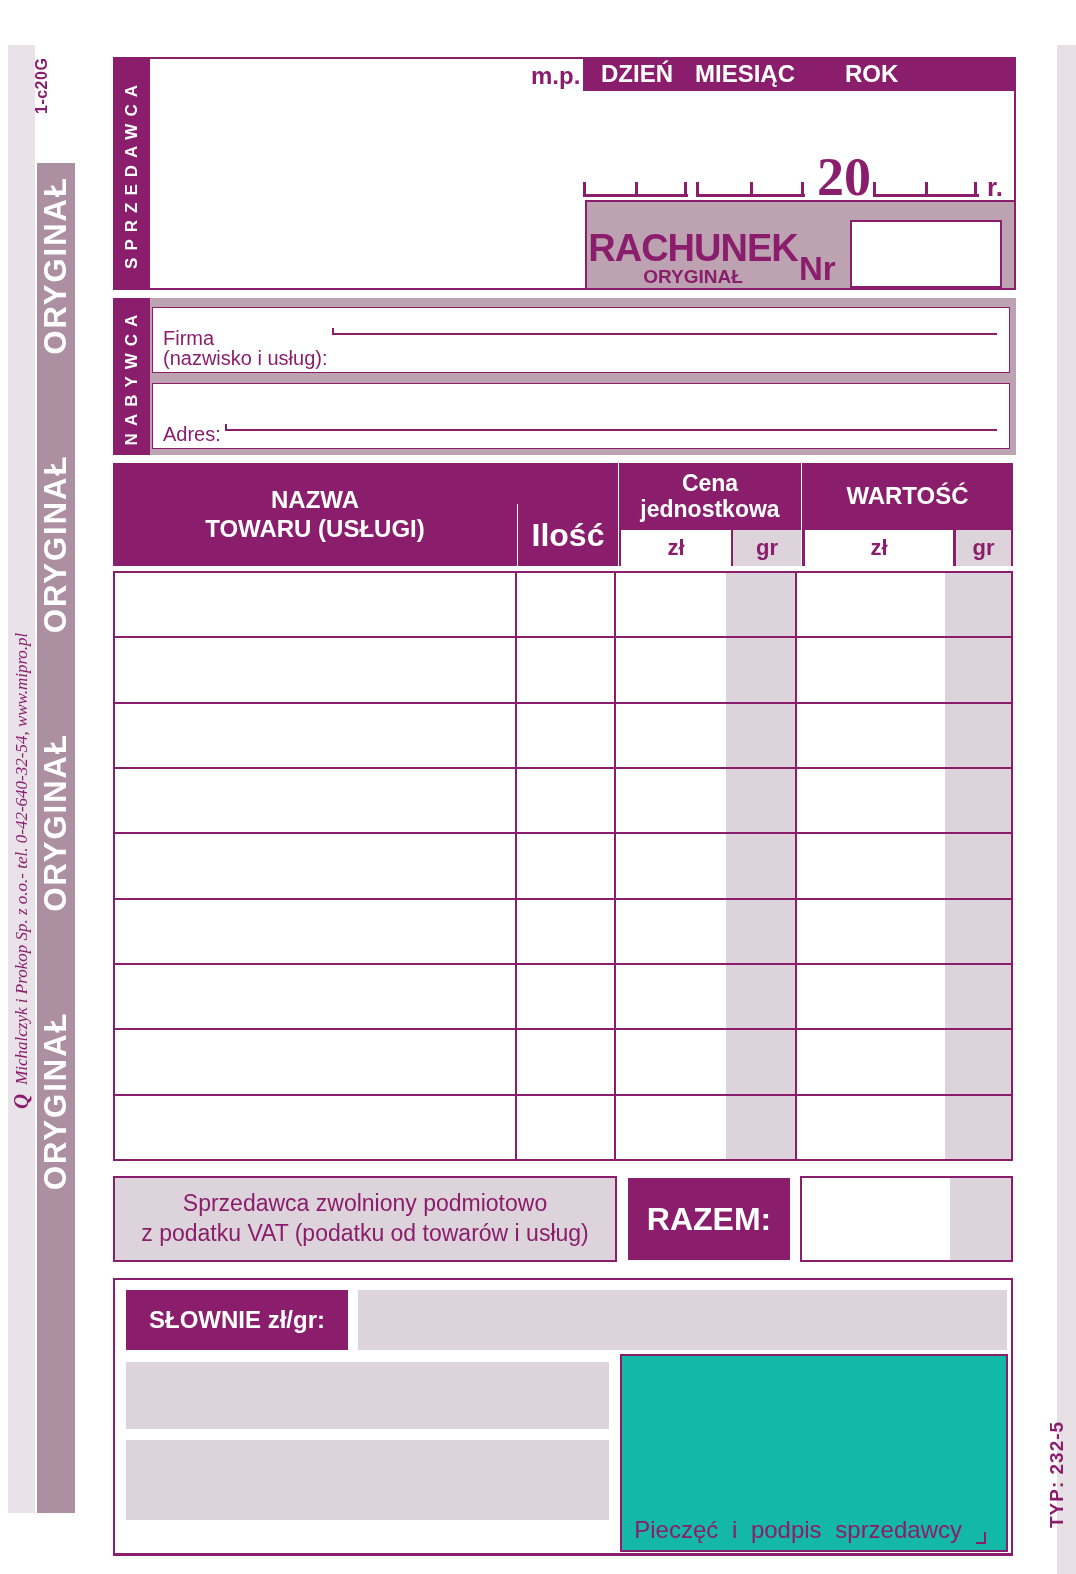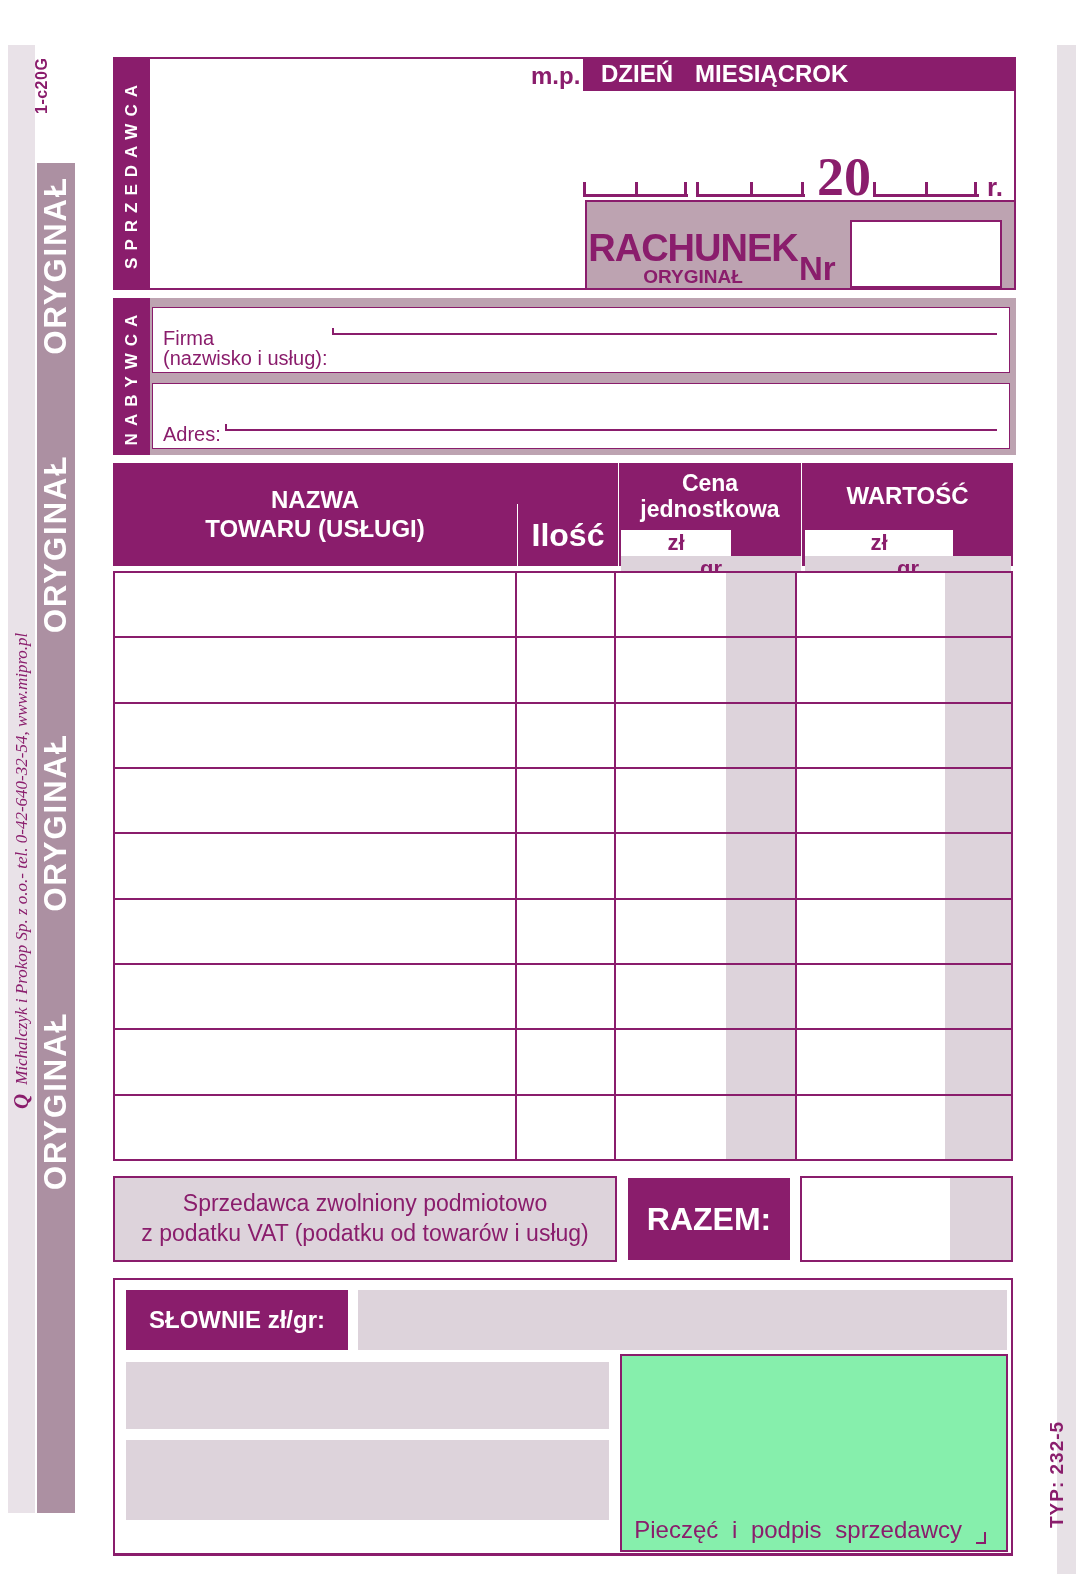--- a/index.html
+++ b/index.html
@@ -43,21 +43,21 @@
 
   
   .top-section { left:113px; top:57px; width:903px; height:233px; }
   .top-box { position:absolute; left:37px; top:0; width:866px; height:233px;
     background:#fff; border:2px solid var(--purple); border-left:none; }
   .mp { position:absolute; left:418px; top:5px; font-weight:bold; font-size:24px; }
   .date-bar { position:absolute; left:470px; top:0; width:433px; height:34px; background:var(--purple);
     display:flex; align-items:center; color:#fff; font-weight:bold; font-size:24px; }
   .date-bar .d-day { margin-left:18px; }
   .date-bar .d-month { margin-left:22px; }
-  .date-bar .d-year { }
+  .date-bar .d-year { margin-left:50px; }
   .date-row { position:absolute; left:470px; top:96px; width:433px; height:46px;
     display:flex; align-items:flex-end; }
   .bracket { height:15px; display:flex; border-bottom:3px solid var(--purple); margin-bottom:2px; }
   .bracket i { display:block; border-left:3px solid var(--purple); }
   .bracket i:last-child { border-right:3px solid var(--purple); }
   .b1 { width:105px; } .b1 i { width:52px; }
   .b2 { width:109px; margin-left:8px; } .b2 i { width:54px; }
   .b3 { width:106px; } .b3 i { width:52px; }
   .y20 { font-weight:bold; font-size:54px; line-height:0.82; margin:0 2px 0 12px;font-family:Liberation Serif, serif; }
   .rsuf { font-weight:bold; font-size:26px; line-height:0.9; margin-left:8px; }
@@ -86,21 +86,21 @@
     display:flex; color:#fff; font-weight:bold; }
   .th { display:flex; flex-direction:column; align-items:center; justify-content:center; text-align:center; }
   .th + .th { border-left:1px solid #ffffff; }
   .th-name { width:404px; font-size:24px; line-height:1.2; }
   .th-qty { width:101px; font-size:32px;margin-top:41px; }
   .th-cena { width:183px; }
   .th-wart { flex:1; }
   .th-top { flex:1; display:flex; flex-direction:column; align-items:center; justify-content:center;
     font-size:23px; line-height:1.1; width:100%; }
   .th-wart .th-top { font-size:24px; }
-  .subrow { height:36px; width:100%; display:flex;flex-direction:column; }
+  .subrow { height:36px; width:100%; display:flex; }
   .sub { display:flex; align-items:center; justify-content:center;
     color:var(--purple); font-size:22px; font-weight:bold; }
   .sub.zl { background:#fff; }
   .sub.gr { background:var(--shade); }
   .th-cena .sub.zl { width:110px; margin-left:2px; }
   .th-cena .sub.gr { flex:1; margin-left:2px; }
   .th-wart .sub.zl { width:148px; margin-left:3px; }
   .th-wart .sub.gr { flex:1; margin-left:3px; margin-right:2px; }
 
   .tbody { position:absolute; left:0; top:108px; width:900px; height:590px;
@@ -131,21 +131,21 @@
   
   .footer-box { left:113px; top:1278px; width:900px; height:278px; background:#fff;
     border:2px solid var(--purple); border-bottom-width:3px; }
   .slownie-label { position:absolute; left:11px; top:10px; width:222px; height:60px; background:var(--purple);
     display:flex; align-items:center; justify-content:center;
     color:#fff; font-weight:bold; font-size:24px; }
   .slownie-strip { position:absolute; left:243px; top:10px; width:649px; height:60px; background:var(--shade);
     display:flex; align-items:center; padding:0 10px; font-size:22px; }
   .shade-block1 { position:absolute; left:11px; top:82px; width:483px; height:67px; background:var(--shade); }
   .shade-block2 { position:absolute; left:11px; top:160px; width:483px; height:80px; background:var(--shade); }
-  .stamp-box { position:absolute; left:505px; top:74px; width:388px; height:198px; background:#86efac;
+  .stamp-box { position:absolute; left:505px; top:74px; width:388px; height:198px; background:#14b8a6;
     border:2px solid var(--purple); }
   .stamp-label { position:absolute; left:0; right:20px; bottom:6px;
     display:flex; align-items:flex-end; justify-content:flex-end; gap:14px;
     font-size:24px; word-spacing:7px; }
   .corner-tick { width:10px; height:12px; border-right:2px solid var(--purple); border-bottom:2px solid var(--purple); }
 </style>
 </head>
 <body>
 
 <div id="page">

